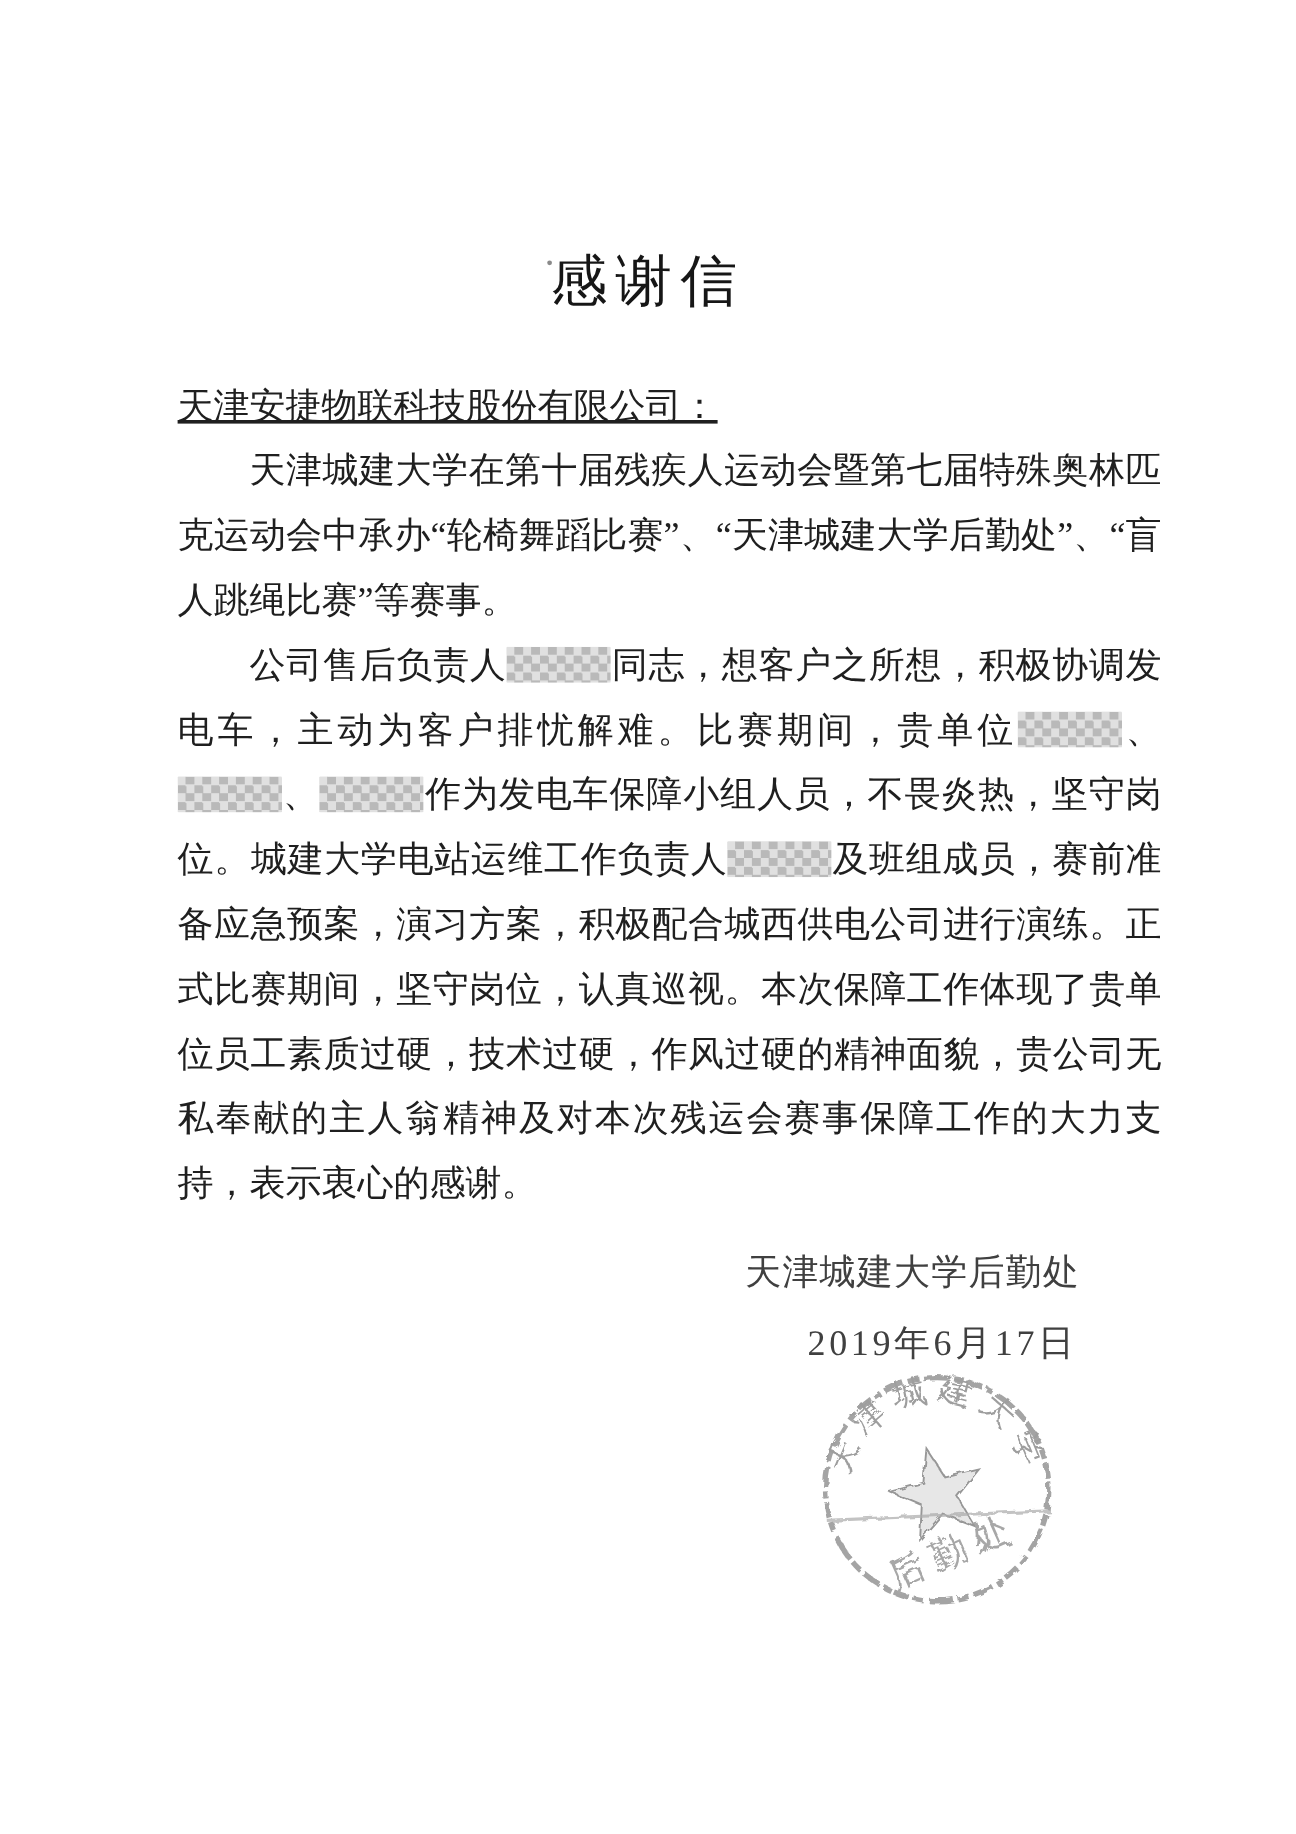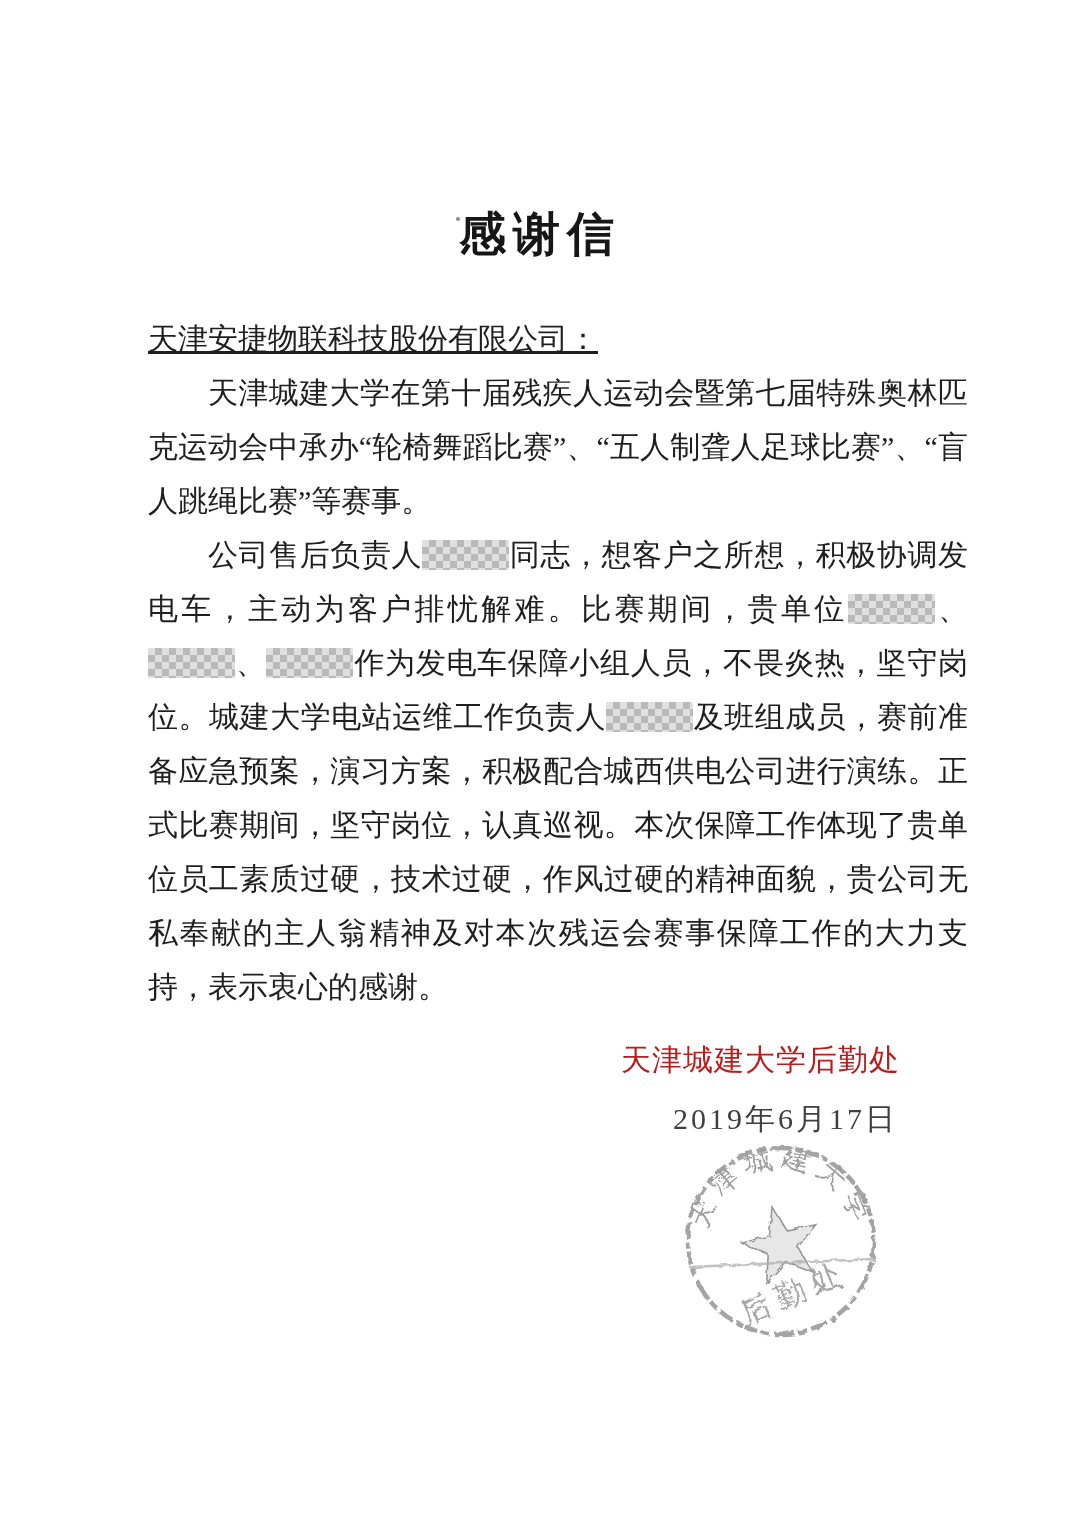--- a/index.html
+++ b/index.html
@@ -9,21 +9,21 @@
     background:#ffffff;
     margin:0 auto;
     overflow:hidden;
     font-family:"Liberation Serif","DejaVu Serif",serif;
     color:#1f1f1f;
   }
   .title{
     padding-top:172px;
     text-align:center;
     font-size:47px;
-    font-weight:700;
+    font-weight:400;
     letter-spacing:7px;
     color:#161616;
   }
   .speck{
     position:absolute;
     left:456px;top:217px;
     width:4px;height:4px;
     background:#8a8a8a;
     border-radius:50%;
   }
@@ -46,21 +46,21 @@
     opacity:.92;
   }
   .sig-block{
     position:relative;
     z-index:2;
     margin-left:148px;
     width:820px;
     text-align:right;
     font-size:30px;
   }
-  .sig-name{margin:26px 0 4px;padding-right:68px;letter-spacing:1px;color:#b91c1c;}
+  .sig-name{margin:26px 0 4px;padding-right:68px;letter-spacing:1px;color:#404040;}
   .sig-date{margin:18px 0 0;padding-right:70px;letter-spacing:3px;word-spacing:6px;color:#404040;}
   .stamp{
     position:absolute;
     left:681px;top:1141px;
     width:200px;height:200px;
     z-index:1;
   }
   .stamp text{font-family:"Liberation Serif","DejaVu Serif",serif;}
 </style>
 </head>
@@ -68,21 +68,21 @@
 
 <div class="sheet">
 
   <div class="speck"></div>
 
   <h1 class="title">感谢信</h1>
 
   <div class="letter-body">
     <p class="recipient">天津安捷物联科技股份有限公司：</p>
 
-  <p class="para">天津城建大学在第十届残疾人运动会暨第七届特殊奥林匹克运动会中承办“轮椅舞蹈比赛”、“五人制聋人足球比赛”、“盲人跳绳比赛”等赛事。</p>
+  <p class="para">天津城建大学在第十届残疾人运动会暨第七届特殊奥林匹克运动会中承办“轮椅舞蹈比赛”、“天津城建大学后勤处”、“盲人跳绳比赛”等赛事。</p>
       <p class="para">公司售后负责人<span class="redact" style="width: 87px;"></span>同志，想客户之所想，积极协调发电车，主动为客户排忧解难。比赛期间，贵单位<span class="redact" style="width: 87px;"></span>、<span class="redact" style="width: 87px;"></span>、<span class="redact" style="width: 87px;"></span>作为发电车保障小组人员，不畏炎热，坚守岗位。城建大学电站运维工作负责人<span class="redact" style="width: 87px;"></span>及班组成员，赛前准备应急预案，演习方案，积极配合城西供电公司进行演练。正式比赛期间，坚守岗位，认真巡视。本次保障工作体现了贵单位员工素质过硬，技术过硬，作风过硬的精神面貌，贵公司无私奉献的主人翁精神及对本次残运会赛事保障工作的大力支持，表示衷心的感谢。</p>
     </div>
 
   <svg class="stamp" viewBox="0 0 200 200">
     <defs>
       <filter id="rough" x="-10%" y="-10%" width="120%" height="120%">
         <feTurbulence type="fractalNoise" baseFrequency="0.12" numOctaves="2" seed="7" result="n"></feTurbulence>
         <feDisplacementMap in="SourceGraphic" in2="n" scale="5"></feDisplacementMap>
       </filter>
       <path id="arcTop" d="M 30 124 A 74 74 0 1 1 170 124" fill="none"></path>

